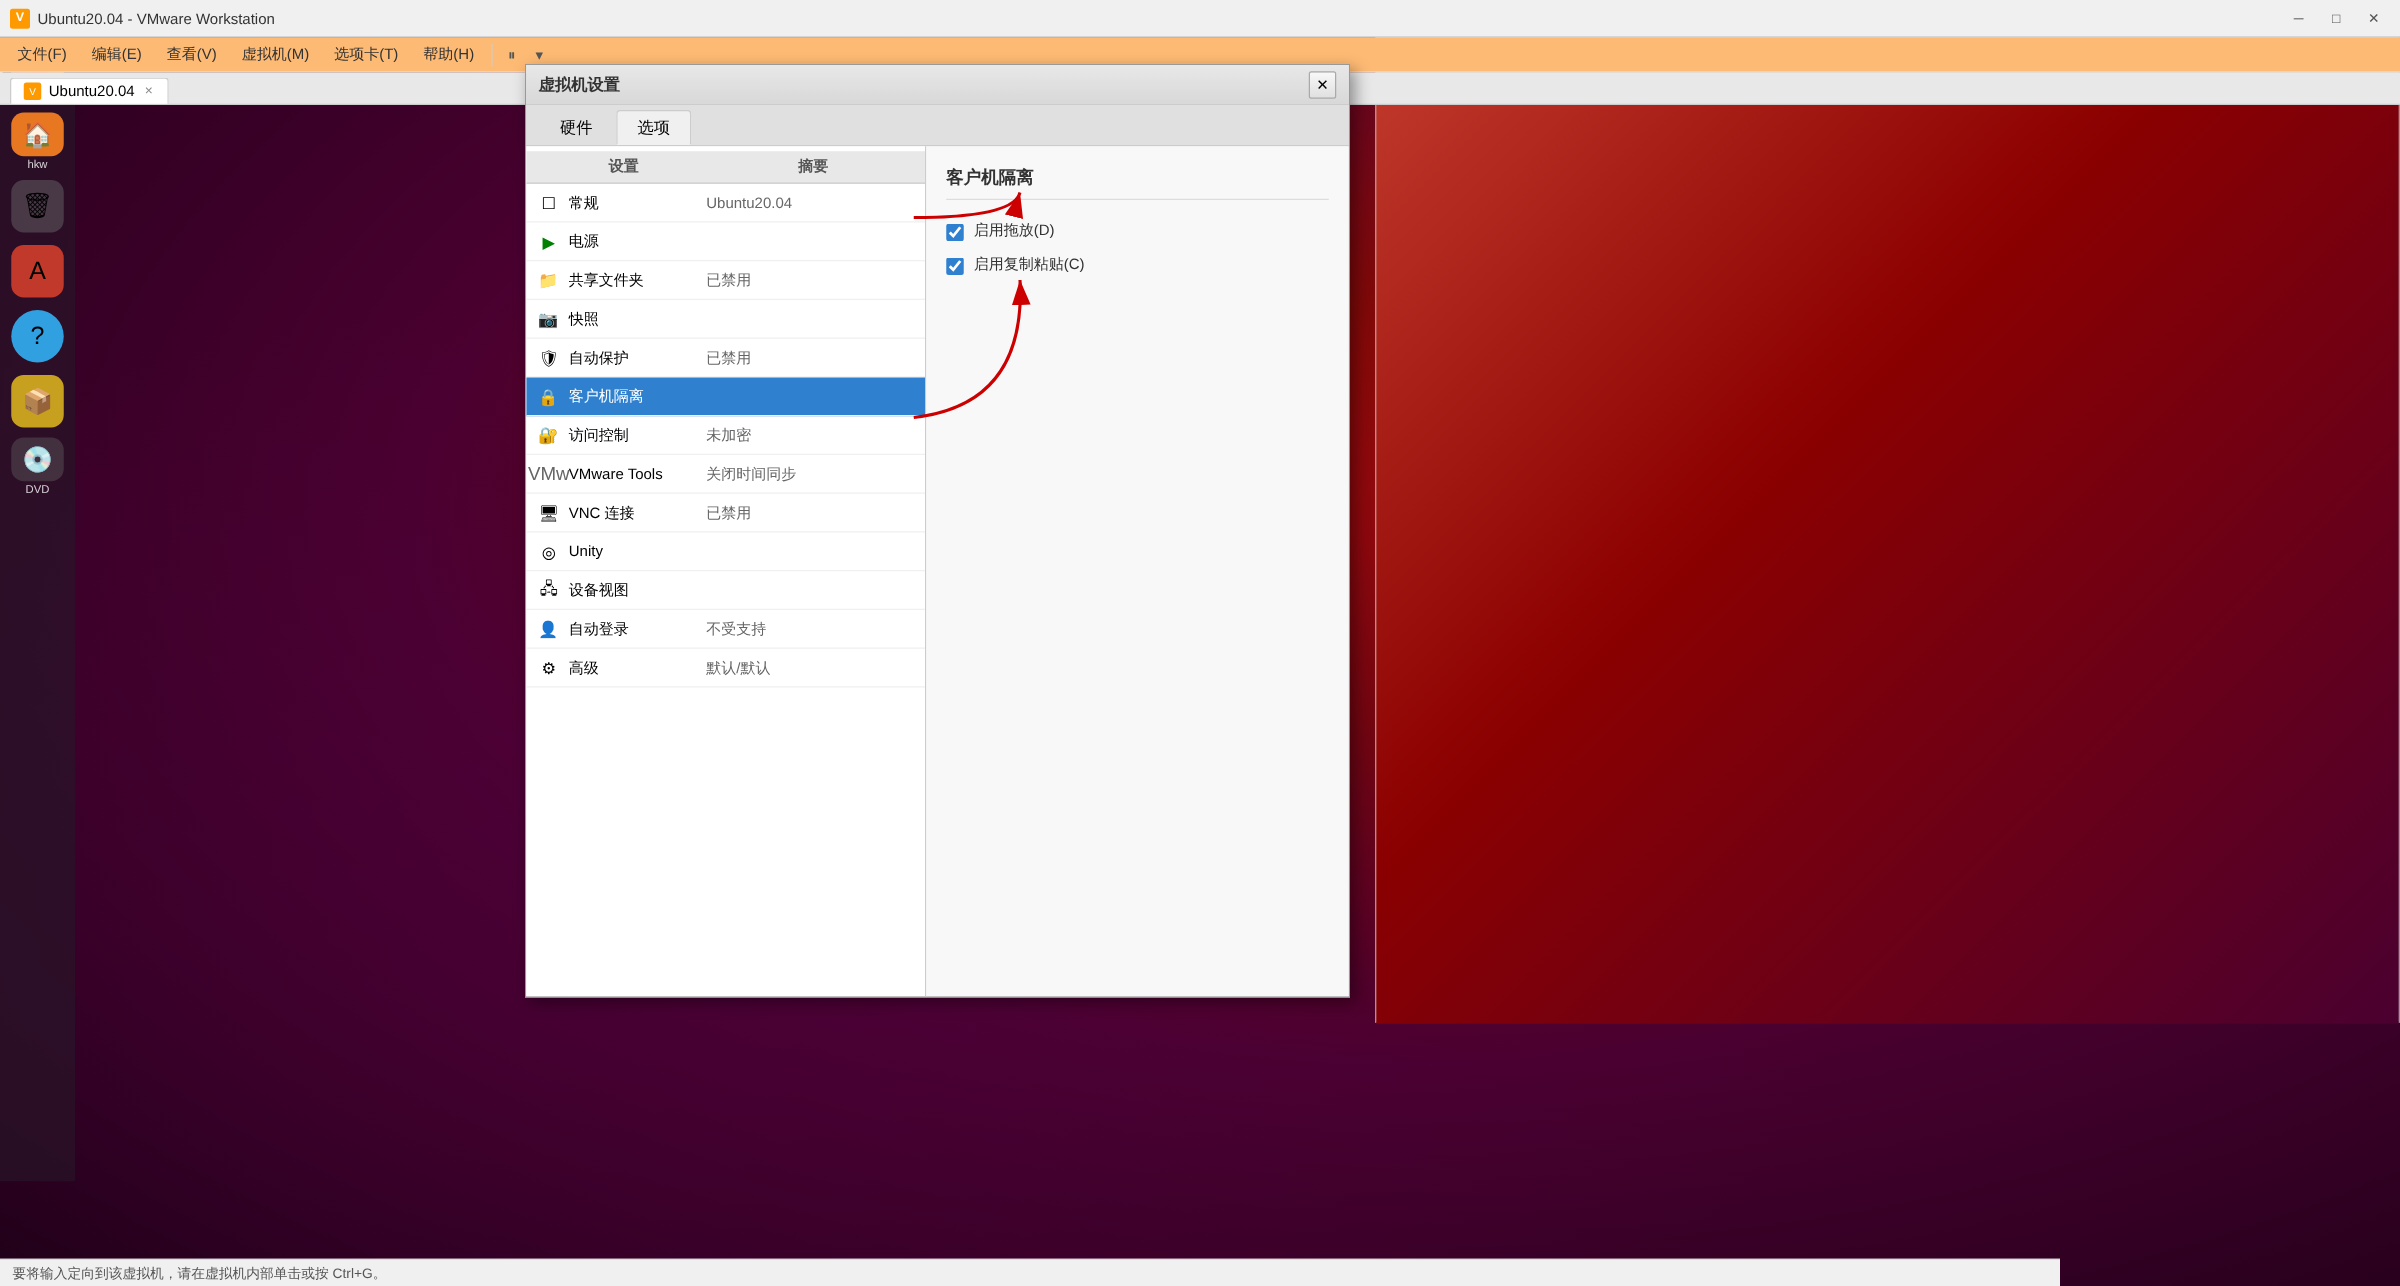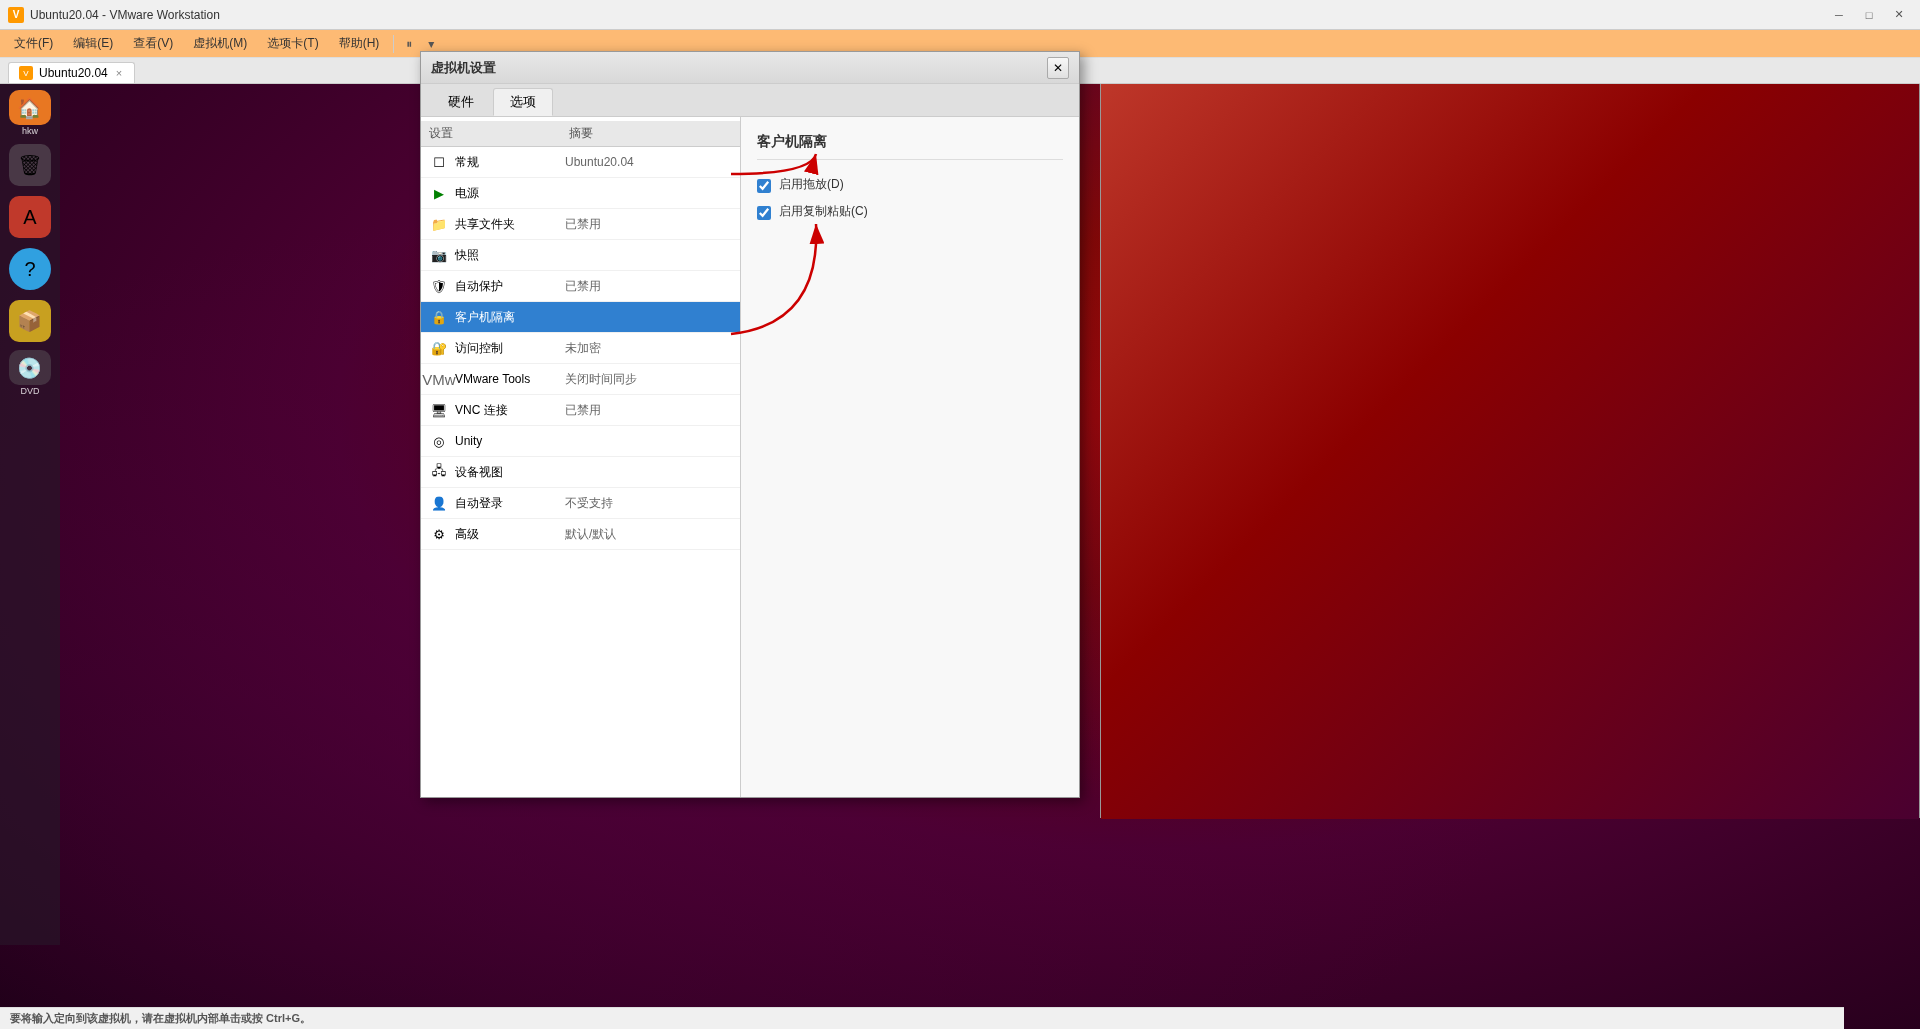--- a/index.html
+++ b/index.html
@@ -328,21 +328,22 @@
     }
     .settings-list-header {
       display: flex;
       background: #e8e8e8;
       border-bottom: 1px solid #ccc;
       padding: 4px 8px;
     }
     .settings-col-header {
       font-size: 12px;
       color: #555;
-      font-weight: normal;
+      font-weight: bold;
+      text-align: center;
     }
     .settings-col-header.name { width: 140px; }
     .settings-col-header.summary { flex: 1; }
 
     .settings-item {
       display: flex;
       align-items: center;
       padding: 5px 8px;
       cursor: pointer;
       border-bottom: 1px solid #f0f0f0;
@@ -412,31 +413,30 @@
       background: linear-gradient(to bottom, #f8f8f8, #e0e0e0);
       cursor: pointer;
       border-radius: 3px;
       min-width: 70px;
     }
 
     
     .vmware-statusbar {
       position: absolute;
       bottom: 0; left: 0;
-      width: 1844px;
+      width: 1648px;
       height: 22px;
       background: #f0f0f0;
       border-top: 1px solid #ddd;
       display: flex;
       align-items: center;
       padding: 0 10px;
       font-size: 11px;
       color: #555;
       z-index: 10;
-      font-weight: bold;
     }
 
     
     .arrow-container {
       position: absolute;
       top: 0; left: 0;
       width: 660px; height: 680px;
       pointer-events: none;
       z-index: 300;
     }

